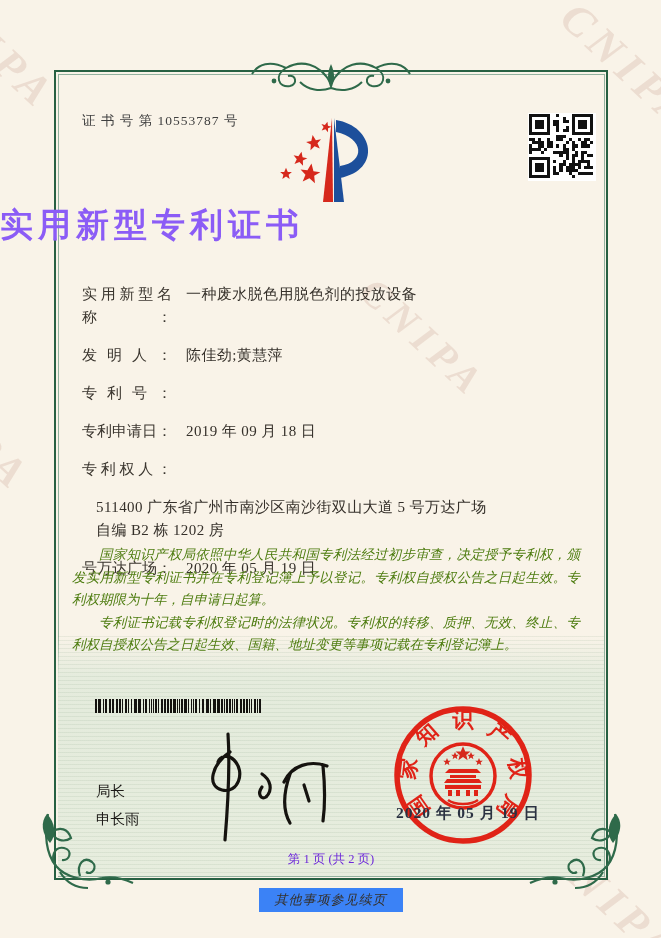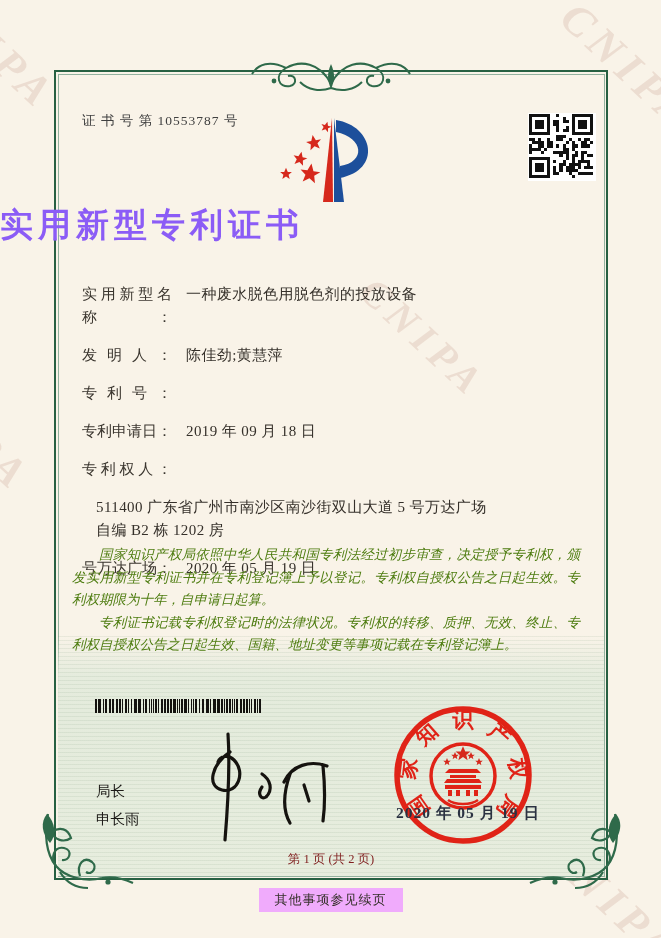--- a/index.html
+++ b/index.html
@@ -52,24 +52,24 @@
   .director{position:absolute;left:96px;top:756px;z-index:3;
             font-family:"Liberation Sans","DejaVu Sans",sans-serif;font-size:14.5px;color:#1c1a17;margin-top:26px;}
   .director div{margin-bottom:9px;}
   .signature{position:absolute;left:192px;top:722px;z-index:4;}
 
   .seal{position:absolute;left:378px;top:690px;z-index:4;}
   .seal-date{position:absolute;left:368px;top:803px;width:200px;text-align:center;z-index:5;
              font-size:15.5px;font-weight:bold;color:#2b3242;letter-spacing:1px;}
 
   .page-info{position:absolute;left:54px;top:851px;width:554px;text-align:center;z-index:3;
-             font-size:12.5px;color:#7f1d1d;}
+             font-size:12.5px;color:#6d28d9;}
   .footer-note{position:absolute;left:0;top:888px;width:100%;text-align:center;z-index:3;}
-  .footer-note span{display:inline-block;background:#f0abfc;padding:3px 16px;font-size:13px;
-             color:#35302a;letter-spacing:1px;}
+  .footer-note span{display:inline-block;background:#3b82f6;padding:3px 16px;font-size:13px;
+             font-style:italic;color:#35302a;letter-spacing:1px;}
 </style>
 </head>
 <body>
 
 <div class="page">
 
   <span class="wm wm1">CNIPA</span>
   <span class="wm wm2">CNIPA</span>
   <span class="wm wm3">CNIPA</span>
   <span class="wm wm4">CNIPA</span>

